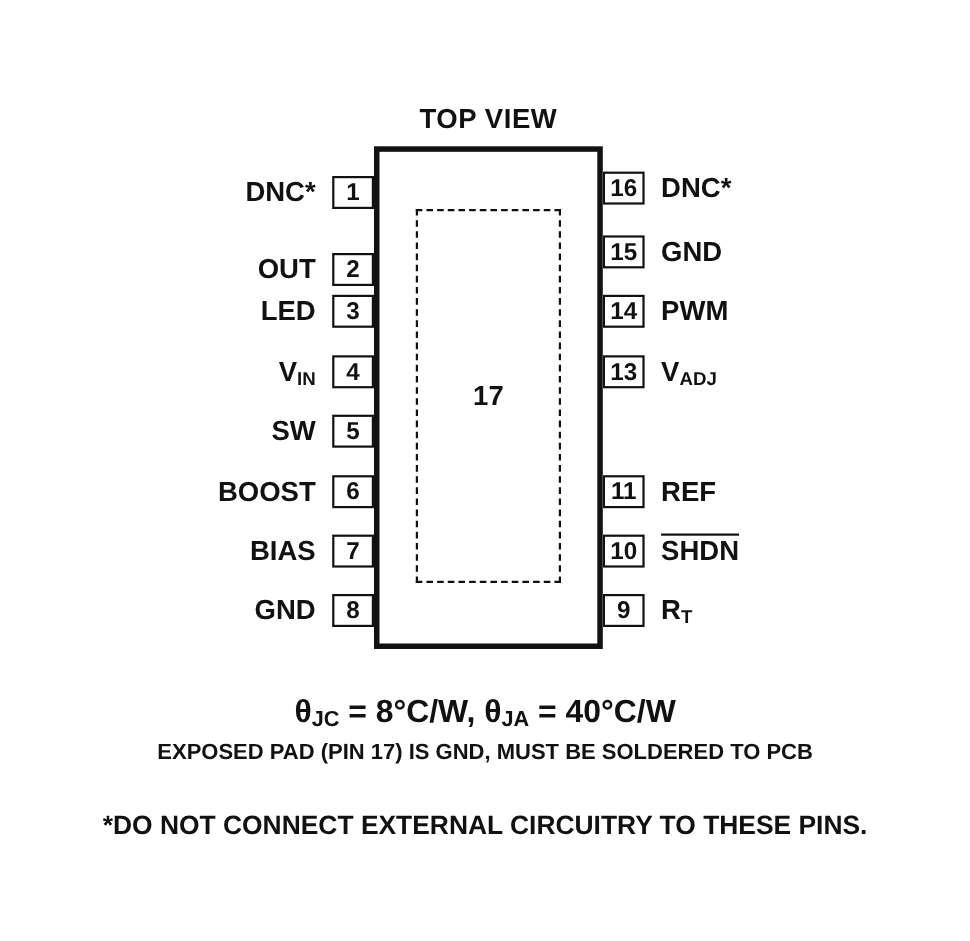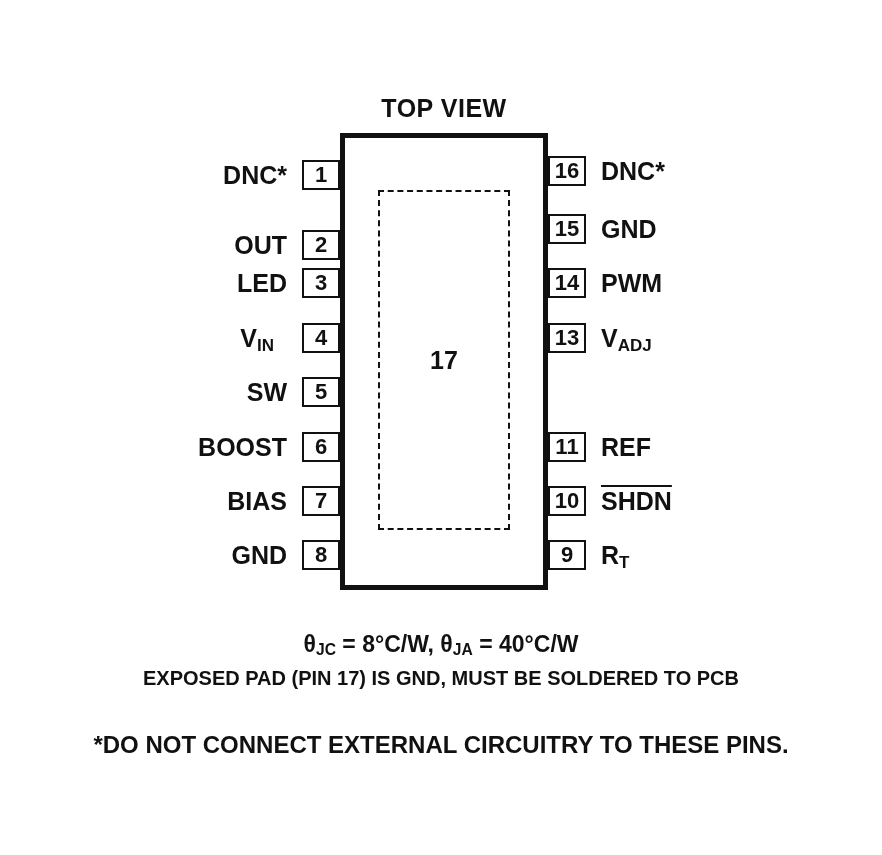--- a/index.html
+++ b/index.html
@@ -59,21 +59,21 @@
     line-height: 0;
   }
   .overline { text-decoration: overline; }
 
   .footer {
     position: absolute; left: 0; top: 612px; width: 882px;
     text-align: center;
   }
   .pkg-name  { font-size: 24px; }
   .pkg-type  { font-size: 24px; margin-top: 9px; }
-  .thermal   { font-size: 23px; margin-top: 19px; text-align: center; }
+  .thermal   { font-size: 29px; margin-top: 19px; text-align: center; }
   .thermal span { white-space: pre; }
   .note-exposed { font-size: 20px; margin-top: 9px; white-space: nowrap; }
   .note-dnc     { font-size: 24px; margin-top: 41px; white-space: nowrap; }
 </style>
 </head>
 <body>
 
 <div class="stage" id="stage">
 
   <div class="chip-title">TOP VIEW</div>
@@ -97,21 +97,21 @@
       <div class="pin-box">1</div>
     </div>
     <div class="pin-row pin-row-left" style="top: 214px; margin-top: 16px;">
       <div class="pin-label"><span class="pin-base">OUT</span></div>
       <div class="pin-box">2</div>
     </div>
     <div class="pin-row pin-row-left" style="top: 268px;">
       <div class="pin-label"><span class="pin-base">LED</span></div>
       <div class="pin-box">3</div>
     </div>
-    <div class="pin-row pin-row-left" style="top: 323px; gap: 13px;">
+    <div class="pin-row pin-row-left" style="top: 323px;">
       <div class="pin-label"><span class="pin-base">V</span><sub class="pin-sub">IN</sub></div>
       <div class="pin-box">4</div>
     </div>
     <div class="pin-row pin-row-left" style="top: 377px;">
       <div class="pin-label"><span class="pin-base">SW</span></div>
       <div class="pin-box">5</div>
     </div>
     <div class="pin-row pin-row-left" style="top: 432px;">
       <div class="pin-label"><span class="pin-base">BOOST</span></div>
       <div class="pin-box">6</div>

